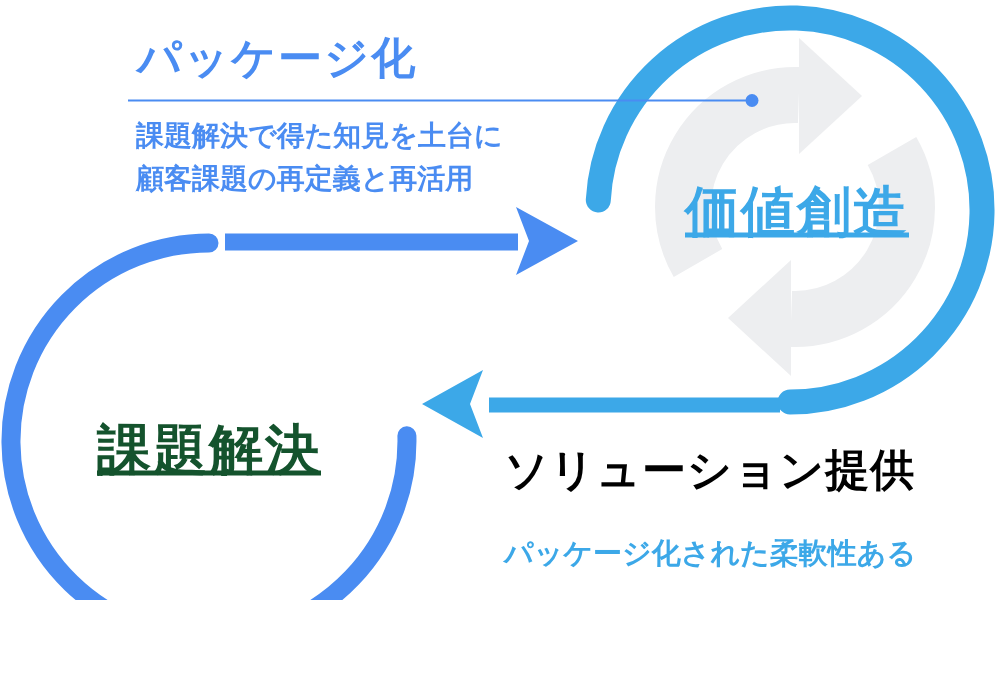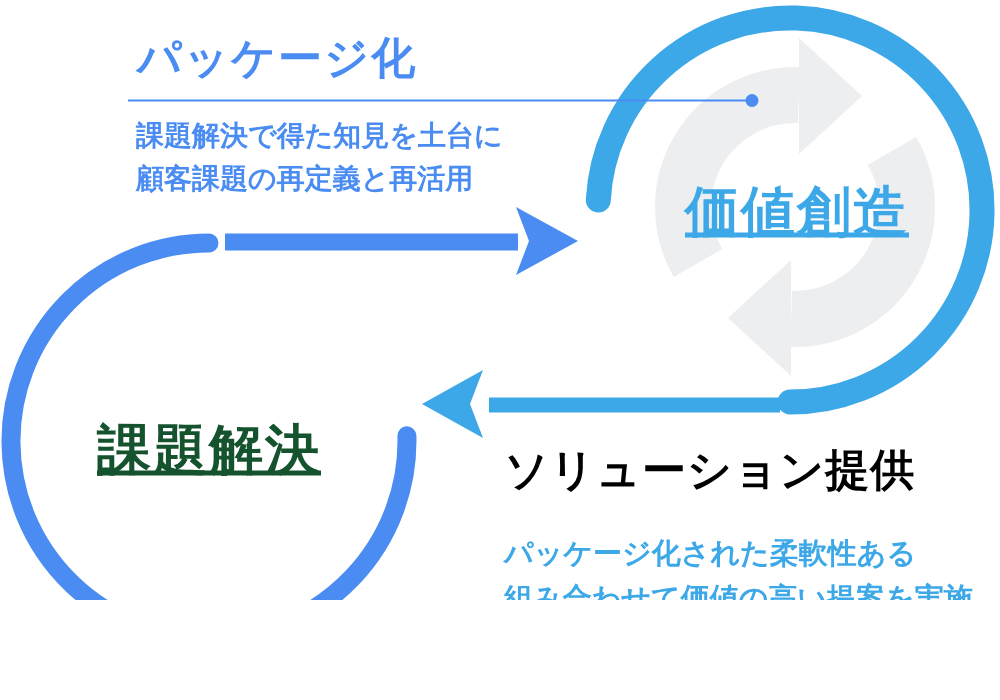--- a/index.html
+++ b/index.html
@@ -54,16 +54,15 @@
     <div>課題解決で得た知見を土台に</div>
     <div>顧客課題の再定義と再活用</div>
   </div>
 
   <div class="txt circle-label label-problem" style="color: #14532d;">課題解決</div>
   <div class="txt circle-label label-value" style="color: rgb(60, 168, 232);">価値創造</div>
 
   <div class="txt solution-title" style="color: #000000;">ソリューション提供</div>
   <div class="txt solution-body" style="color: rgb(60, 168, 232);">
     <div>パッケージ化された柔軟性ある</div>
-    <div>組み合わせて価値の高い提案を実施</div>
   </div>
 
 </div>
 
 </body></html>

